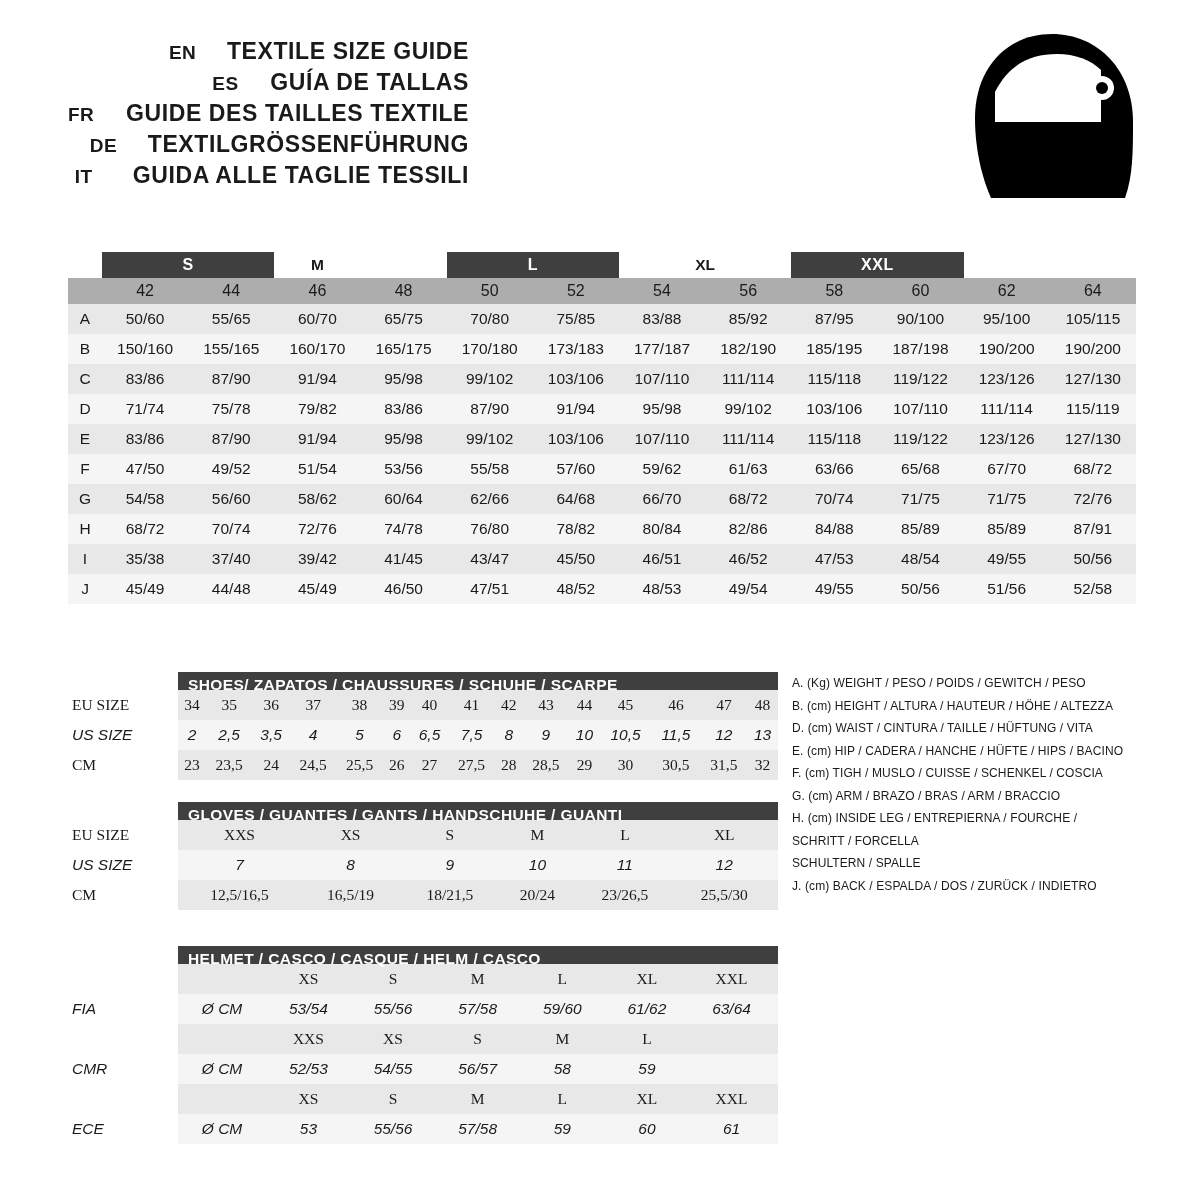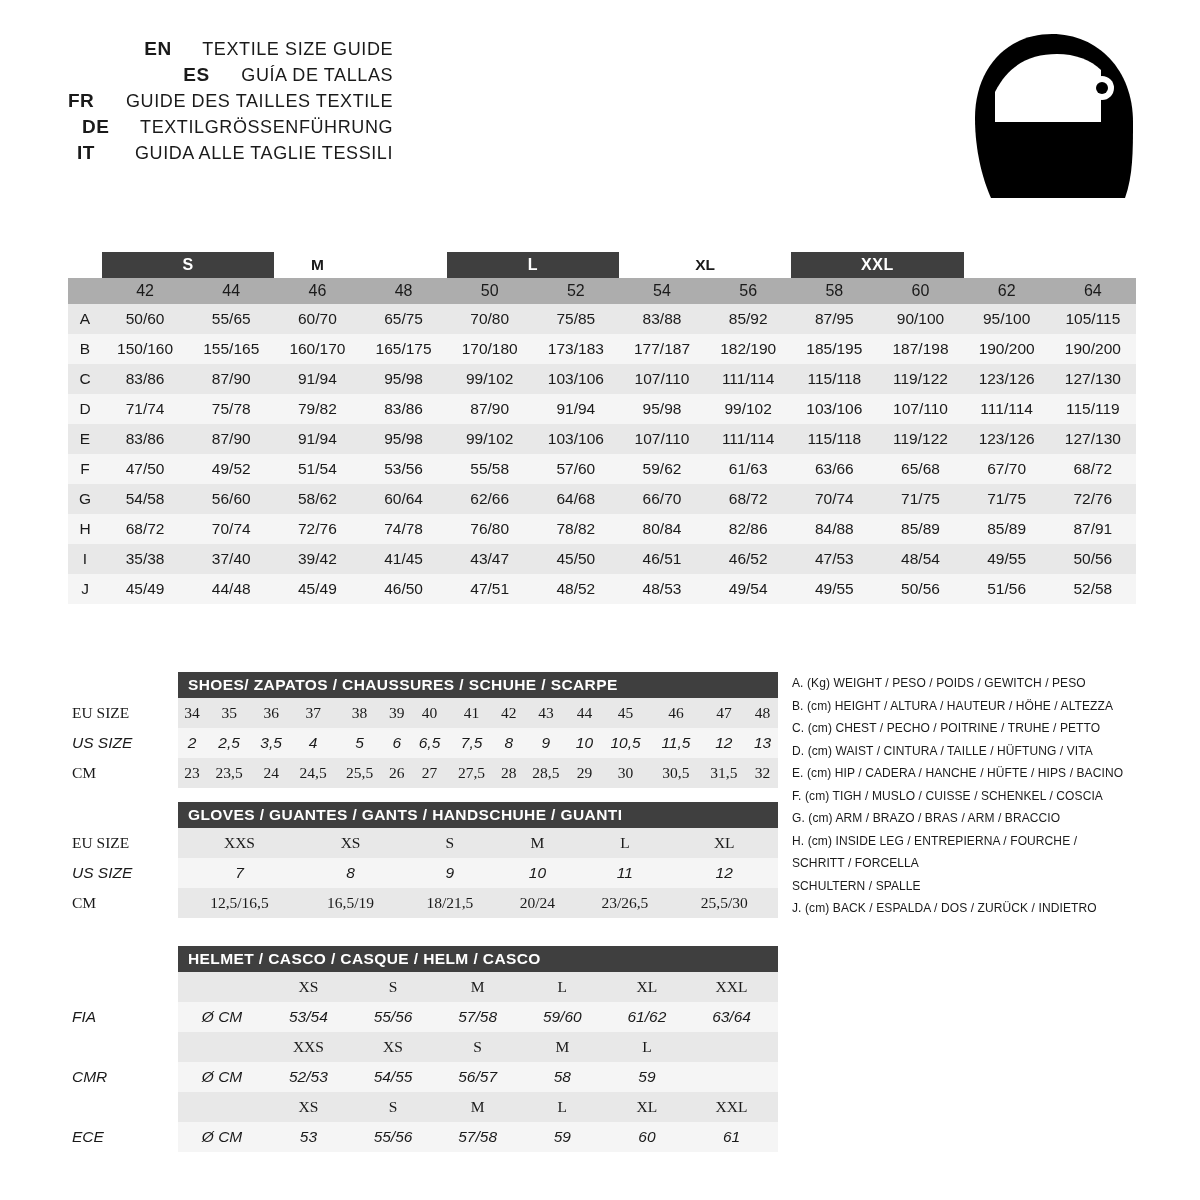--- a/index.html
+++ b/index.html
@@ -14,21 +14,21 @@
   }
 
   
   .header { position:absolute; left:68px; top:38px; }
   .hdr-row { display:flex; align-items:baseline; margin-bottom:4px;justify-content:flex-end; }
   .hdr-lang {
     width:58px;
     font-size:19px; font-weight:bold; letter-spacing:.5px;
   }
   .hdr-title {
-    font-size:18px; font-weight:normal; letter-spacing:.6px;
+    font-size:23px; font-weight:bold; letter-spacing:.6px;
   }
 
   .helmet { position:absolute; right:60px; top:30px; width:175px; height:185px; }
 
   
   .main-table {
     position:absolute; left:68px; top:252px;
     width:1068px;
     border-collapse:collapse;
     font-size:15.5px;
@@ -55,21 +55,21 @@
   .data-row td { height:30px; text-align:center; font-size:15.5px; }
   .row-a { background:#e8e8e8; }
   .row-b { background:#f5f5f5; }
 
   
   .sub { position:absolute; font-size:15.5px; }
   .sub-title {
     background:#3f3f3f; color:#fff; font-weight:bold;
     font-size:15.5px; letter-spacing:.4px;
     padding:4px 0 4px 10px;
-    height:26px;
+    height:18px;
   }
   .sub table { border-collapse:collapse; width:100%; }
   .sub td { height:30px; font-size:15.5px; }
   .rowlabel {
     width:110px; padding-left:4px; font-weight:normal;
     background:#fff; font-size:15.5px;
   }
   .band-a { background:#e8e8e8;font-family:Liberation Serif, serif; }
   .band-b { background:#f5f5f5;font-style:italic; }
 
@@ -478,21 +478,20 @@
       <td class="cellbox">61</td>
       <td class="cellbox"></td>
     </tr>
   </tbody>
     </table>
 </div>
 
 <div class="legend">
   <div>A. (Kg) WEIGHT / PESO / POIDS / GEWITCH / PESO</div>
   <div>B. (cm) HEIGHT / ALTURA / HAUTEUR / HÖHE / ALTEZZA</div>
-  <div>C. (cm) CHEST / PECHO / POITRINE / TRUHE / PETTO</div>
   <div>D. (cm) WAIST / CINTURA / TAILLE / HÜFTUNG / VITA</div>
   <div>E. (cm) HIP / CADERA / HANCHE / HÜFTE / HIPS / BACINO</div>
   <div>F. (cm) TIGH / MUSLO / CUISSE / SCHENKEL / COSCIA</div>
   <div>G. (cm) ARM / BRAZO / BRAS / ARM / BRACCIO</div>
   <div>H. (cm) INSIDE LEG / ENTREPIERNA / FOURCHE /</div>
   <div>SCHRITT / FORCELLA</div>
   <div>SCHULTERN / SPALLE</div>
   <div>J. (cm) BACK / ESPALDA / DOS / ZURÜCK / INDIETRO</div>
 </div>
 

